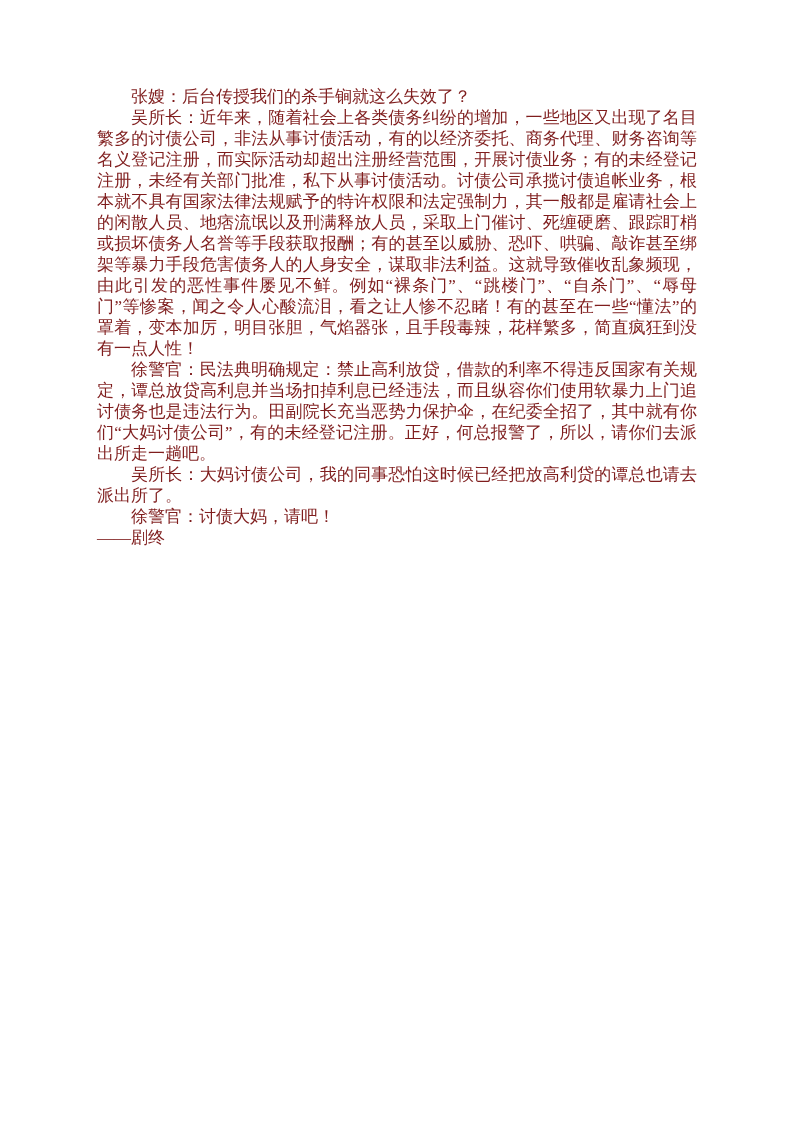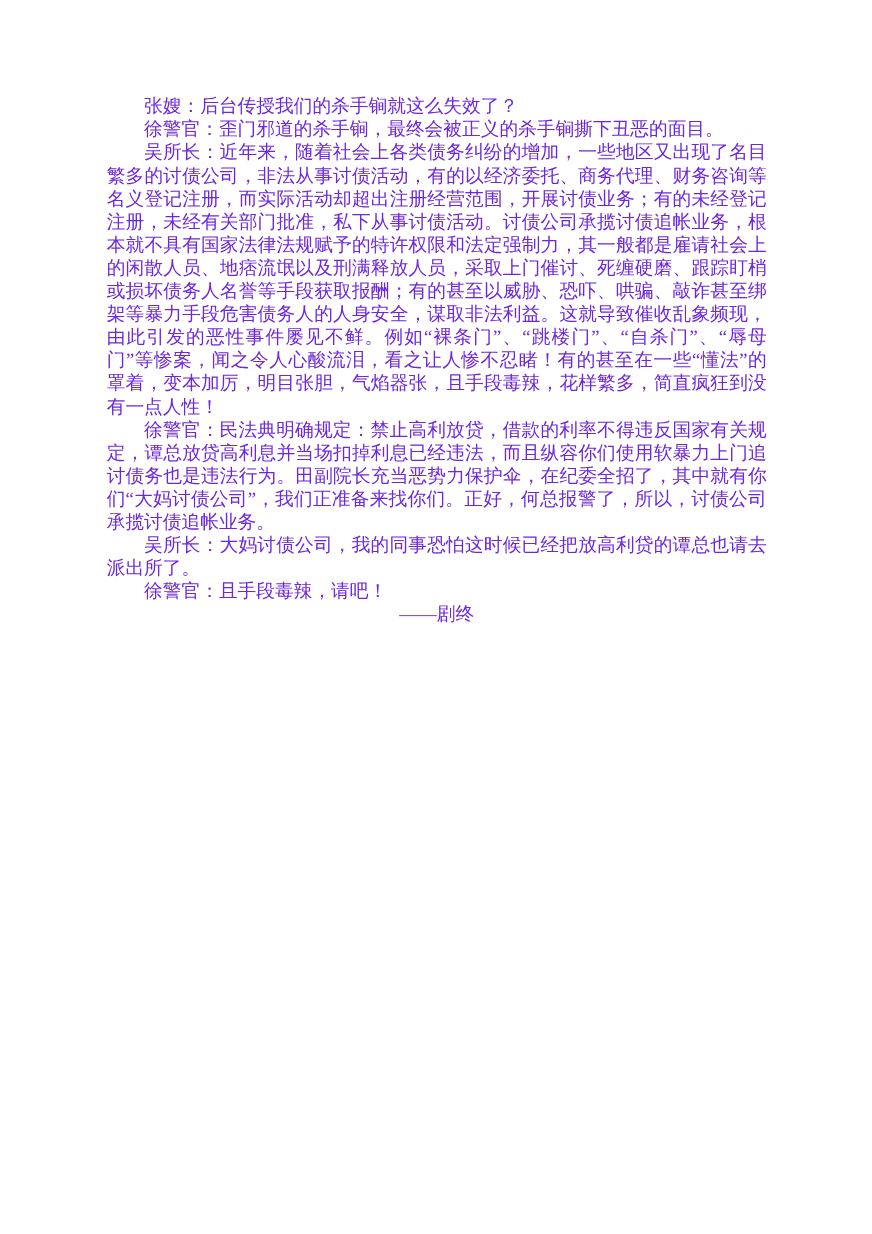--- a/index.html
+++ b/index.html
@@ -15,41 +15,40 @@
     margin: 0 auto;
     background: #ffffff;
     overflow: hidden;
     box-sizing: border-box;
   }
   .content {
     position: absolute;
     left: 97px;
     top: 86px;
     width: 600px;
-    color: #6d28d9;
+    color: #7f1d1d;
     font-size: 17px;
     line-height: 21px;
     text-align: justify;
   }
   .content p {
     margin: 0;
     padding: 0;
     text-indent: 2em;
   }
   .content p.ending {
-    text-align: center;
+    text-align: left;
     text-indent: 0;
   }
 </style>
 </head>
 <body>
 
 <div class="page">
   <div class="content">
     <p>张嫂：后台传授我们的杀手锏就这么失效了？</p>
-    <p>徐警官：歪门邪道的杀手锏，最终会被正义的杀手锏撕下丑恶的面目。</p>
     <p>吴所长：近年来，随着社会上各类债务纠纷的增加，一些地区又出现了名目繁多的讨债公司，非法从事讨债活动，有的以经济委托、商务代理、财务咨询等名义登记注册，而实际活动却超出注册经营范围，开展讨债业务；有的未经登记注册，未经有关部门批准，私下从事讨债活动。讨债公司承揽讨债追帐业务，根本就不具有国家法律法规赋予的特许权限和法定强制力，其一般都是雇请社会上的闲散人员、地痞流氓以及刑满释放人员，采取上门催讨、死缠硬磨、跟踪盯梢或损坏债务人名誉等手段获取报酬；有的甚至以威胁、恐吓、哄骗、敲诈甚至绑架等暴力手段危害债务人的人身安全，谋取非法利益。这就导致催收乱象频现，由此引发的恶性事件屡见不鲜。例如“裸条门”、“跳楼门”、“自杀门”、“辱母门”等惨案，闻之令人心酸流泪，看之让人惨不忍睹！有的甚至在一些“懂法”的罩着，变本加厉，明目张胆，气焰器张，且手段毒辣，花样繁多，简直疯狂到没有一点人性！</p>
-    <p>徐警官：民法典明确规定：禁止高利放贷，借款的利率不得违反国家有关规定，谭总放贷高利息并当场扣掉利息已经违法，而且纵容你们使用软暴力上门追讨债务也是违法行为。田副院长充当恶势力保护伞，在纪委全招了，其中就有你们“大妈讨债公司”，我们正准备来找你们。正好，何总报警了，所以，讨债公司承揽讨债追帐业务。</p>
+    <p>徐警官：民法典明确规定：禁止高利放贷，借款的利率不得违反国家有关规定，谭总放贷高利息并当场扣掉利息已经违法，而且纵容你们使用软暴力上门追讨债务也是违法行为。田副院长充当恶势力保护伞，在纪委全招了，其中就有你们“大妈讨债公司”，有的未经登记注册。正好，何总报警了，所以，请你们去派出所走一趟吧。</p>
     <p>吴所长：大妈讨债公司，我的同事恐怕这时候已经把放高利贷的谭总也请去派出所了。</p>
-    <p>徐警官：且手段毒辣，请吧！</p>
+    <p>徐警官：讨债大妈，请吧！</p>
     <p class="ending">——剧终</p>
   </div>
 </div>
 
 </body></html>

